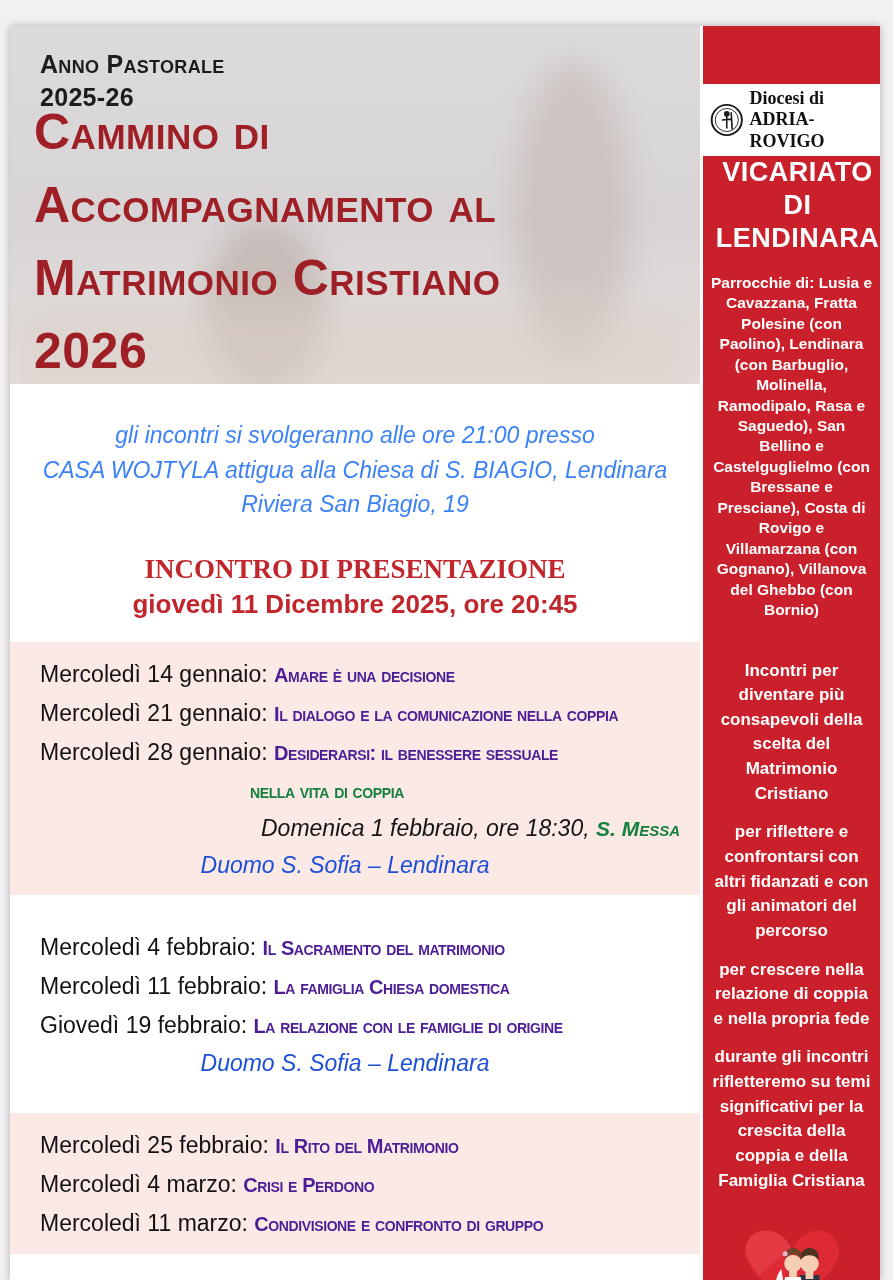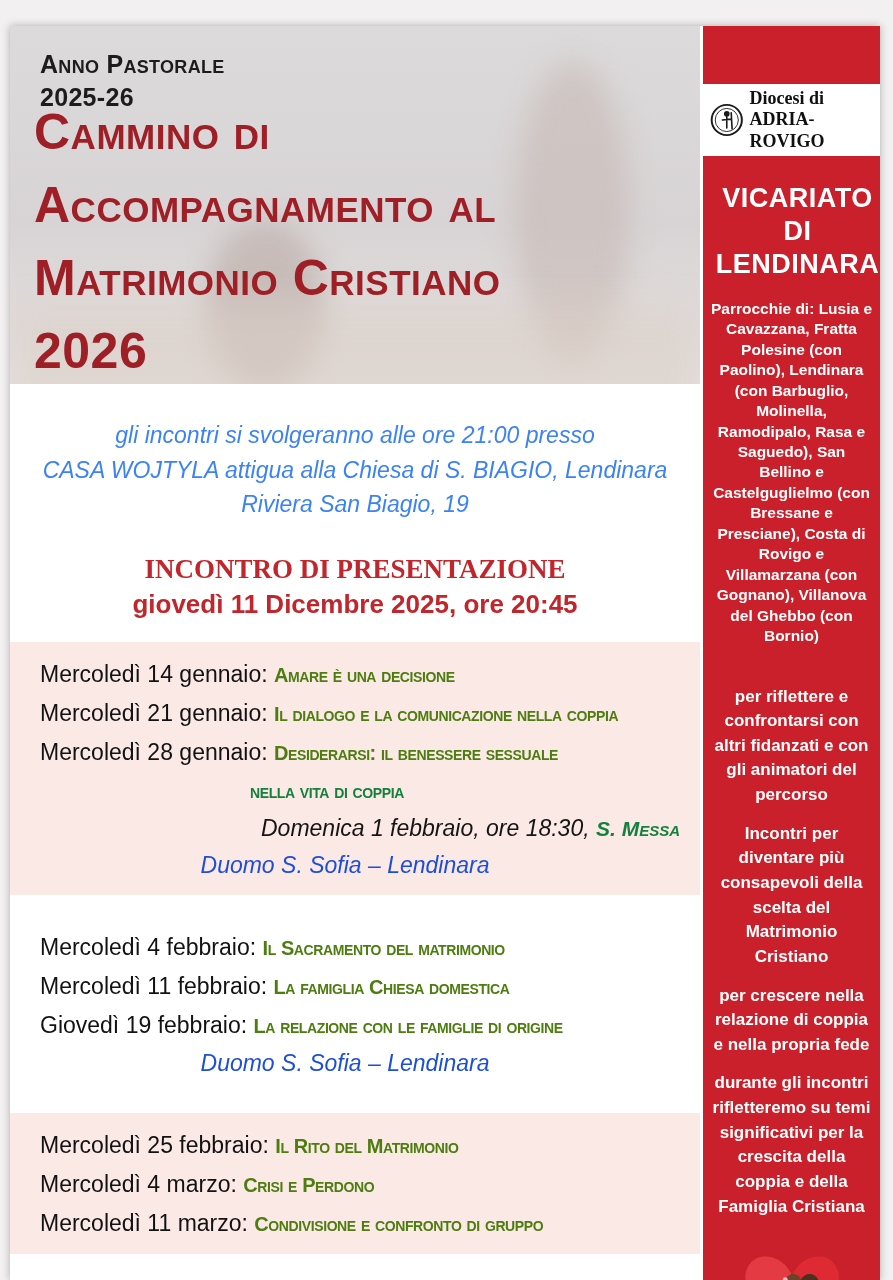--- a/index.html
+++ b/index.html
@@ -48,21 +48,21 @@
     margin-top:58px;height:72px;background:#ffffff;color:#111;
     display:flex;align-items:center;justify-content:center;
     padding:0 6px;box-sizing:border-box;gap:5px;
   }
   .diocese-name{
     font-family:"Liberation Serif", serif;font-weight:700;
     font-size:18px;line-height:1.2;text-align:left;color:#101010;
   }
   .diocese-name span{display:block;}
   .vicariato{
-    margin-top:26px;font-weight:700;font-size:27px;line-height:1.22;
+    font-weight:700;font-size:27px;line-height:1.22;
     letter-spacing:.5px;
     padding-left:12px;
   }
   .vicariato span{display:block;}
   .parishes{
     margin:18px auto 0;width:162px;
     font-size:15.5px;line-height:1.32;font-weight:600;
   }
   .side-paragraphs{margin-top:38px;}
   .side-paragraphs p{
@@ -83,21 +83,21 @@
   .presentation .p1{display:block;font-size:27px;line-height:1.3;font-family:Liberation Serif, serif;}
   .presentation .p2{display:block;font-size:26px;line-height:1.35;}
   .block{padding:13px 0 11px;margin-top:20px;}
   .block.pink{background:#fbe9e6;}
   .sched-row{
     padding-left:30px;font-size:23px;line-height:38px;color:#121212;
     white-space:nowrap;
   }
   .sched-topic{
     font-variant:small-caps;font-weight:700;font-size:20px;
-    letter-spacing:-.4px;color:#4d7c0f;text-align:center;
+    letter-spacing:-.4px;color:#4c1d95;text-align:center;
   }
   .topic-cont{
     padding-left:240px;line-height:38px;
     font-variant:small-caps;font-weight:700;font-size:20px;
     letter-spacing:-.4px;color:#15803d;
   }
   .mass-line{
     text-align:right;padding-right:20px;
     font-style:italic;font-size:23px;line-height:37px;color:#141414;
   }
@@ -218,22 +218,22 @@
 
       <div class="vicariato">
         <span>VICARIATO</span>
         <span>DI</span>
         <span>LENDINARA</span>
       </div>
 
       <div class="parishes">Parrocchie di: Lusia e Cavazzana, Fratta Polesine (con Paolino), Lendinara (con Barbuglio, Molinella, Ramodipalo, Rasa e Saguedo), San Bellino e Castelguglielmo (con Bressane e Presciane), Costa di Rovigo e Villamarzana (con Gognano), Villanova del Ghebbo (con Bornio)</div>
 
       <div class="side-paragraphs">
+        <p>Incontri per diventare più consapevoli della scelta del Matrimonio Cristiano</p>
         <p>per riflettere e confrontarsi con altri fidanzati e con gli animatori del percorso</p>
-        <p>Incontri per diventare più consapevoli della scelta del Matrimonio Cristiano</p>
         <p>per crescere nella relazione di coppia e nella propria fede</p>
         <p>durante gli incontri rifletteremo su temi significativi per la crescita della coppia e della Famiglia Cristiana</p>
       </div>
 
       <svg class="illustration" width="166" height="136" viewBox="0 0 170 140">
 
         <path d="M85,40 C77,19 50,13 40,30 C29,48 44,66 85,98 C126,66 141,48 130,30 C120,13 93,19 85,40 Z" fill="#dd2a33"></path>
         <path d="M85,40 C77,19 50,13 40,30 C34,41 38,52 52,66 C66,52 77,45 85,40 Z" fill="#e6414a" opacity="0.7"></path>
 
         <path d="M10,98 C8,84 16,78 21,90 L25,99 C21,81 31,77 35,91 L38,100 C36,83 46,81 48,95 L50,103 C50,90 60,90 61,101 L63,118 C63,131 51,139 37,137 C21,135 12,120 10,98 Z" fill="#c4695c"></path>

